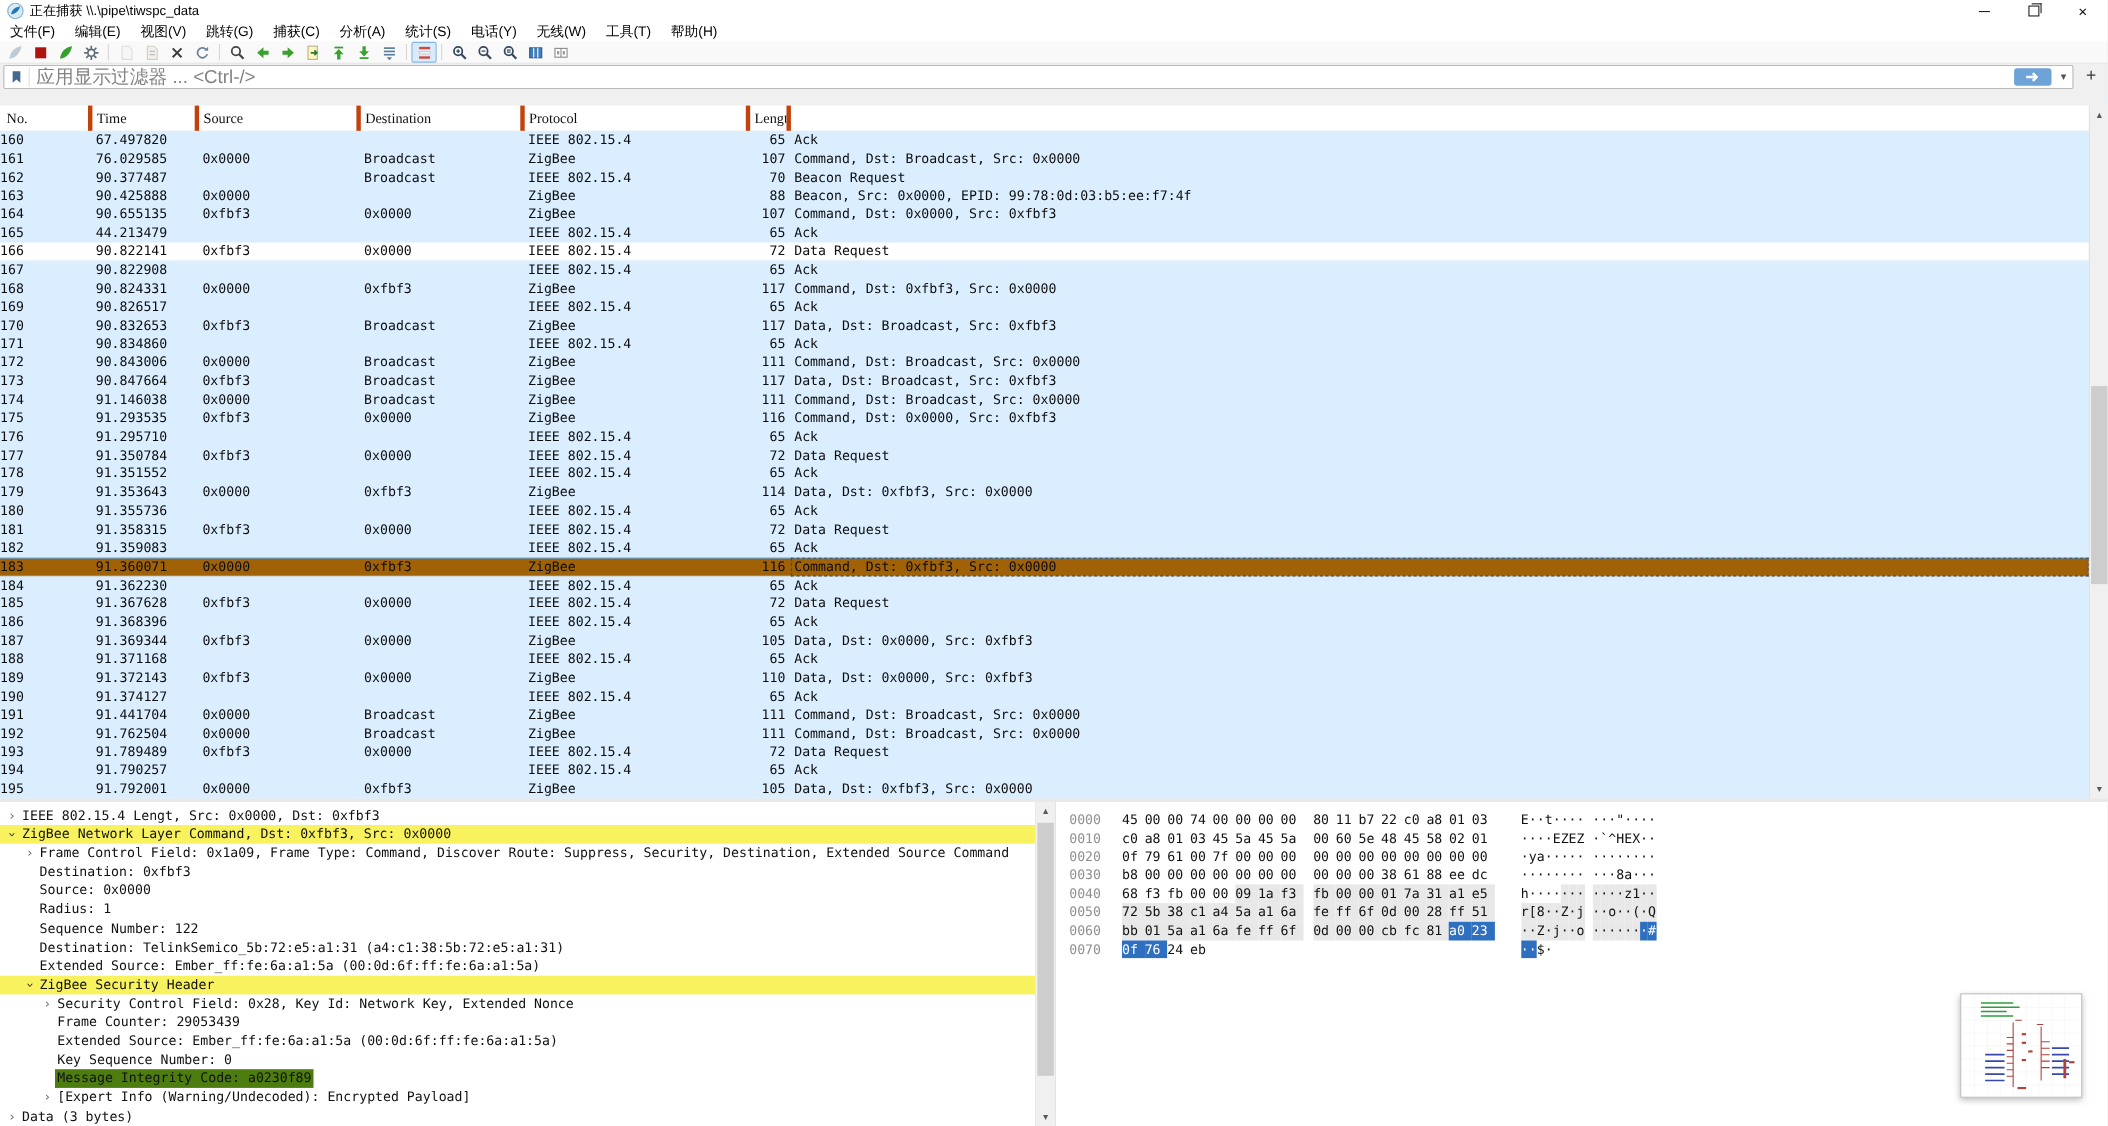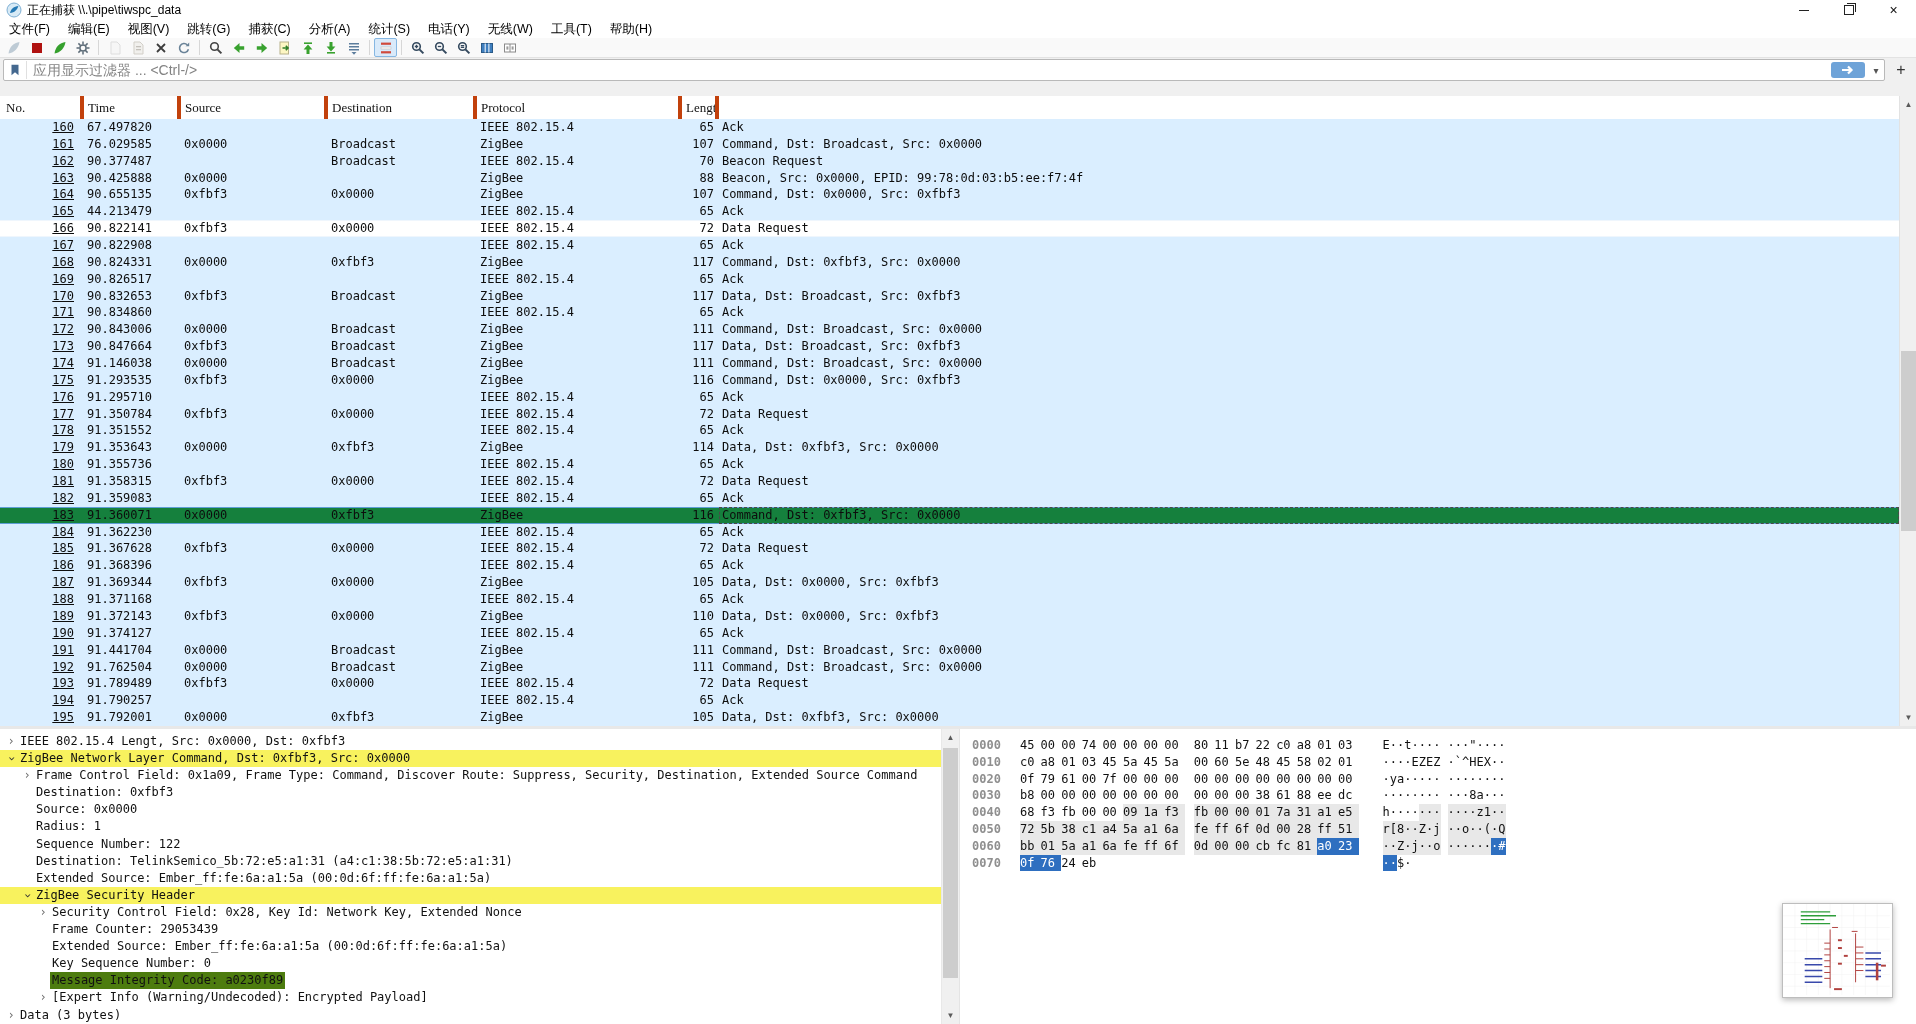--- a/index.html
+++ b/index.html
@@ -33,45 +33,45 @@
   .tb-btn.disabled{opacity:.55;}
   .tb-sep{width:1px;height:15px;background:#d7d7d7;margin:0 4px;}
 
   
   .filterbar{position:absolute;left:0;top:58px;width:1916px;height:24px;background:#f0f0f0;
              display:flex;align-items:center;padding:0 3px;box-sizing:border-box;}
   .filter-field{flex:1;height:20px;background:#fff;border:1px solid #b9b9b9;border-radius:2px;
                 display:flex;align-items:center;overflow:hidden;}
   .fbookmark{width:22px;height:18px;display:flex;align-items:center;justify-content:center;
              border-right:1px solid #e0e0e0;}
-  .filter-input{flex:1;border:none;outline:none;font-size:14px;padding:0 6px;color:#222;background:transparent;}
+  .filter-input{flex:1;border:none;outline:none;font-size:17px;padding:0 6px;color:#222;background:transparent;}
   .filter-input::placeholder{color:#838383;}
   .fapply{width:34px;height:16px;background:#6ea3d8;border-radius:3px;display:flex;align-items:center;
           justify-content:center;margin-right:3px;}
   .fcaret{width:16px;height:18px;display:flex;align-items:center;justify-content:center;color:#555;font-size:10px;}
   .fplus{width:24px;height:20px;display:flex;align-items:center;justify-content:center;
          font-size:16px;color:#333;margin-left:4px;}
 
   
   .cols{display:grid;grid-template-columns:84px 97px 147px 149px 205px 37px minmax(0,1fr);}
   .pkt-header{position:absolute;left:0;top:96px;width:1899px;height:23px;background:#fff;
               border-bottom:1px solid #cccccc;font-size:13px;color:#111;align-items:center;}
   .pkt-header .hcell{border-right:4px solid #c2410c;height:100%;display:flex;align-items:center;
               padding-left:4px;overflow:hidden;white-space:nowrap;font-family:Liberation Serif, serif;}
   .pkt-header .hcell.first{padding-left:6px;}
   .pkt-body{position:absolute;left:0;top:119px;width:1899px;height:607px;overflow:hidden;
             background:#daeeff;font-family:"DejaVu Sans Mono",monospace;font-size:12px;color:#0d0d0d;}
   .pkt-row{height:16.86px;line-height:16.86px;white-space:nowrap;background:#daeeff;}
   .pkt-row .cell{overflow:hidden;white-space:nowrap;}
-  .c-no{text-align:right;padding-right:10px;text-decoration:underline;}
+  .c-no{padding-right:10px;}
   .c-time,.c-src,.c-dst,.c-proto{padding-left:3px;}
   .c-len{text-align:right;padding-right:5px;}
   .c-info{padding-left:3px;}
   .pkt-row.related{background:#ffffff;box-shadow:inset 0 1px #eff6fd, inset 0 -1px #eff6fd;}
-  .pkt-row.selected{background:#15803d;box-shadow:inset 0 1px #5e9ed6, inset 0 -1px #5e9ed6;}
+  .pkt-row.selected{background:#a16207;box-shadow:inset 0 1px #5e9ed6, inset 0 -1px #5e9ed6;}
   .pkt-row.selected .c-info{outline:1px dashed #4a4a4a;outline-offset:-1px;}
 
   
   .vscroll{position:absolute;background:#f0f0f0;width:17px;}
   .vscroll .sarrow{position:absolute;left:0;width:17px;height:17px;display:flex;align-items:center;
                    justify-content:center;font-size:8px;color:#5a5a5a;background:#f0f0f0;}
   .vscroll .sthumb{position:absolute;left:1px;width:15px;background:#cdcdcd;}
   .sb-list{left:1899px;top:96px;height:630px;border-left:1px solid #e2e2e2;}
   .sb-detail{left:941px;top:729px;height:295px;border-left:1px solid #e8e8e8;}
 
@@ -89,21 +89,21 @@
   .d-arrow.exp{transform:rotate(90deg);color:#333;}
   .d-text{flex:0 0 auto;padding:0 2px;}
   .d-fill{flex:1;}
   .hl-g2{background:#4d7c0f;}
 
   
   .hexpane{position:absolute;left:960px;top:729px;width:956px;height:295px;background:#fff;overflow:hidden;
            font-family:"DejaVu Sans Mono",monospace;font-size:12px;color:#111;
            padding:8px 0 0 12px;box-sizing:border-box;}
   .hx-row{height:16.8px;line-height:16.8px;white-space:nowrap;}
-  .hx-off{display:inline-block;width:34px;color:#8f8f8f;margin-right:14px;font-weight:bold;}
+  .hx-off{display:inline-block;width:34px;color:#8f8f8f;margin-right:14px;}
   .hx-b{display:inline-block;width:20.6px;}
   .hx-gap{margin-right:9px;}
   .hx-ascii{margin-left:24px;}
   .hx-a{display:inline-block;width:7.25px;}
   .hx-agap{margin-right:7px;}
   .hl-g{background:#e8e8e8;}
   .hl-b{background:#2e6fc0;color:#fff;}
 
   
   .schemwin{position:absolute;left:1782px;top:903px;width:109px;height:93px;background:#fff;

